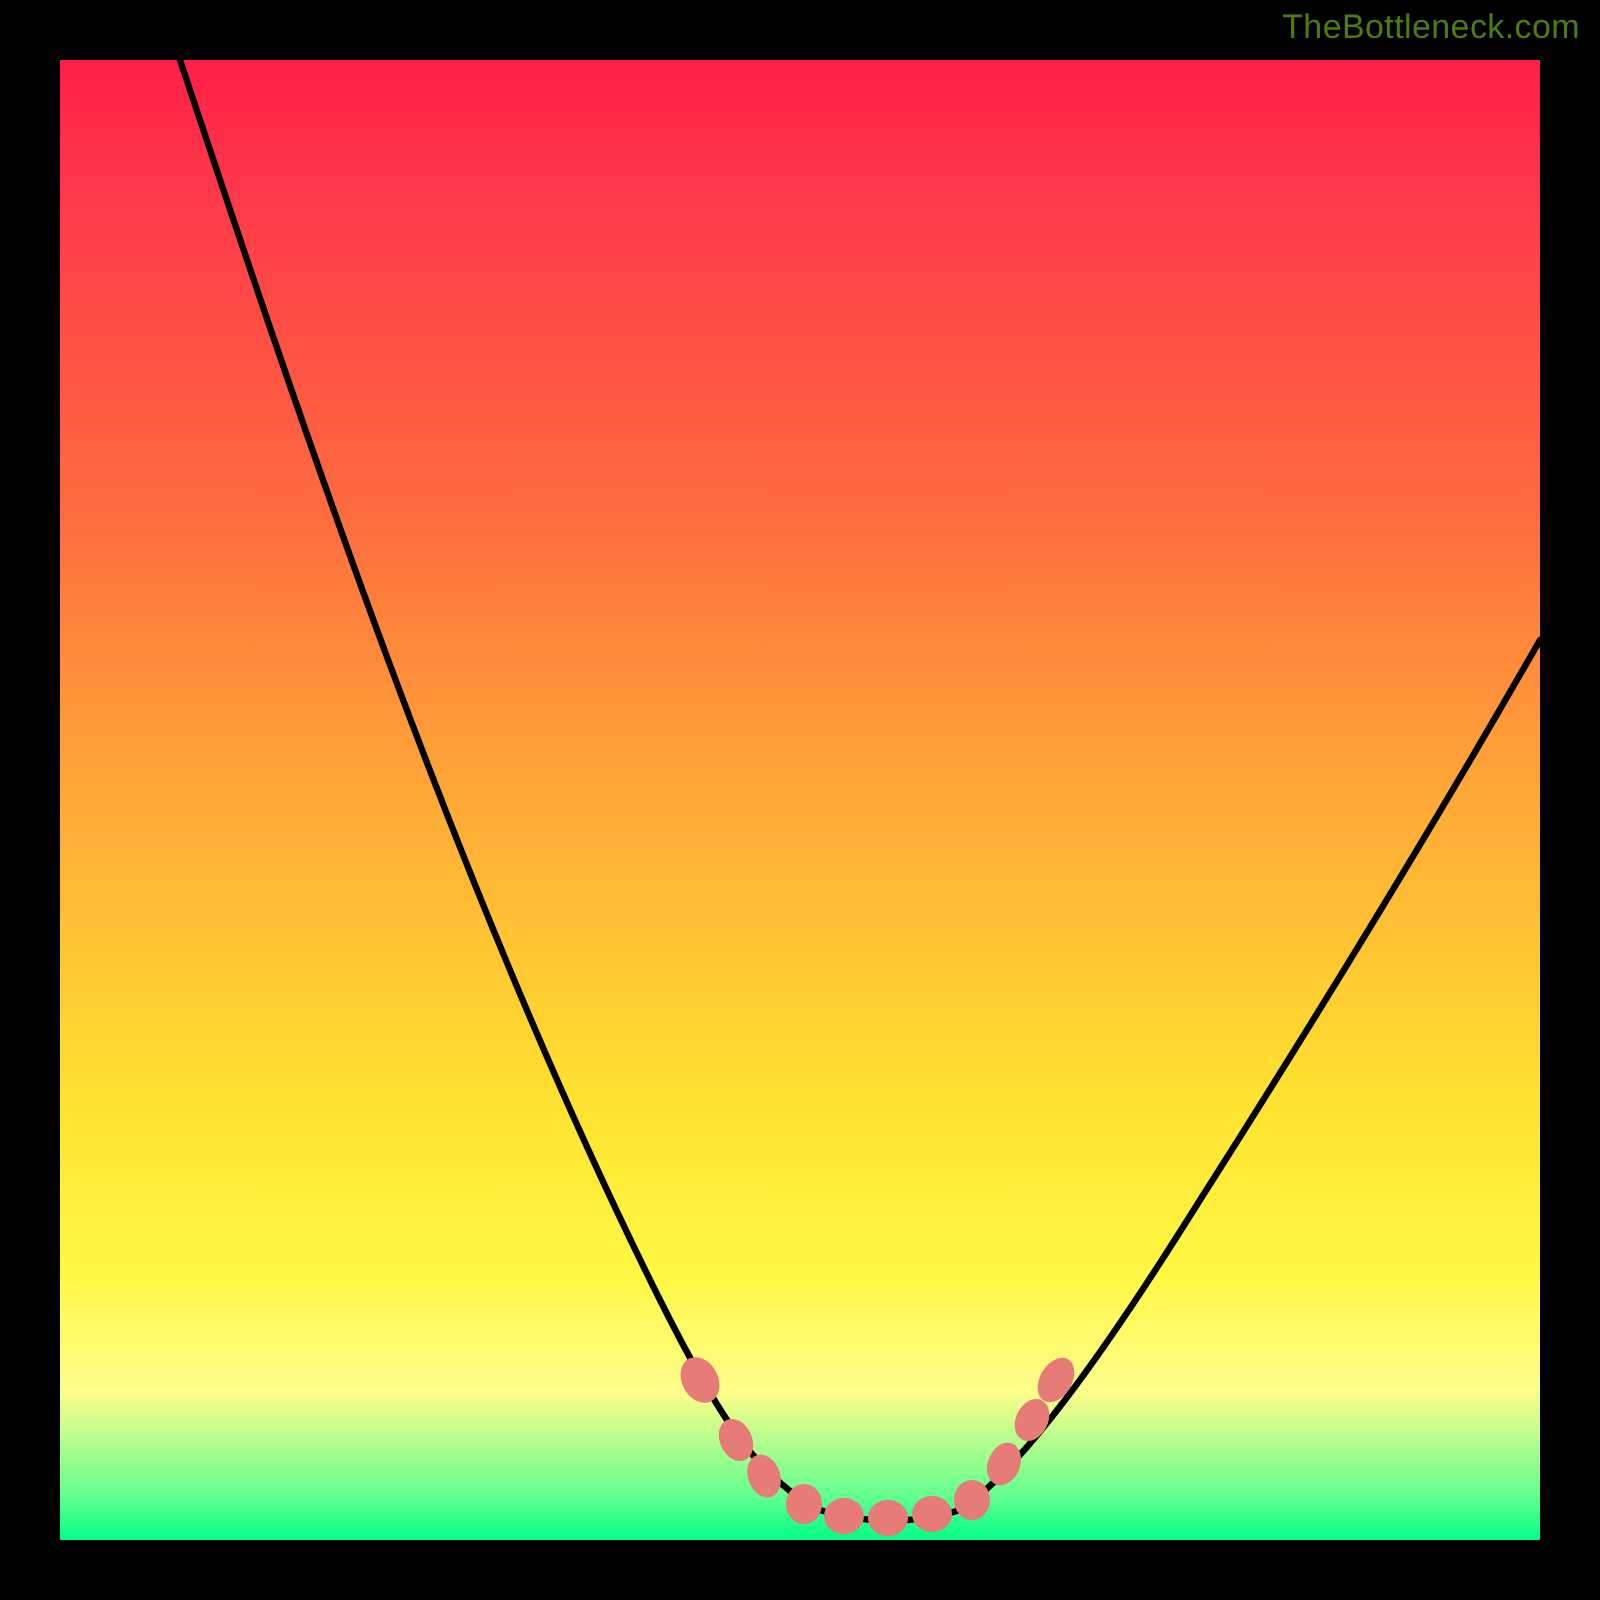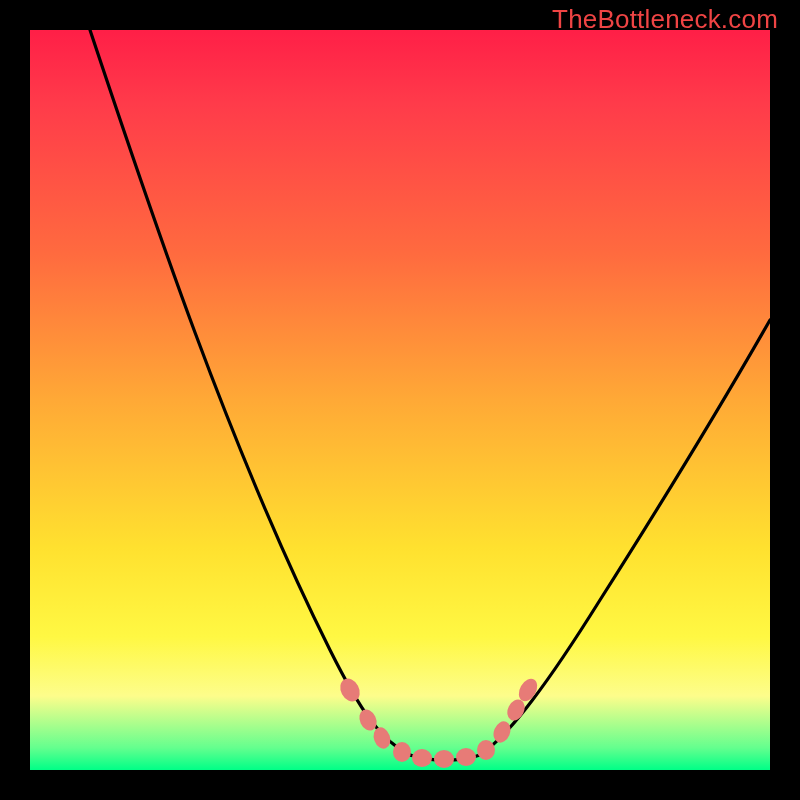--- a/index.html
+++ b/index.html
@@ -41,23 +41,23 @@
     position: absolute;
     left: 0;
     top: 0;
     width: 740px;
     height: 740px;
     pointer-events: none;
   }
   .watermark {
     position: absolute;
     top: 4px;
-    right: 22px;
-    color: #ef4444;
-    font-size: 26px;
+    right: 10px;
+    color: #4d7c0f;
+    font-size: 17px;
     font-weight: 500;
     letter-spacing: 0.2px;
     user-select: none;
   }
 </style>
 </head>
 <body>
 
 <div class="frame">
 

